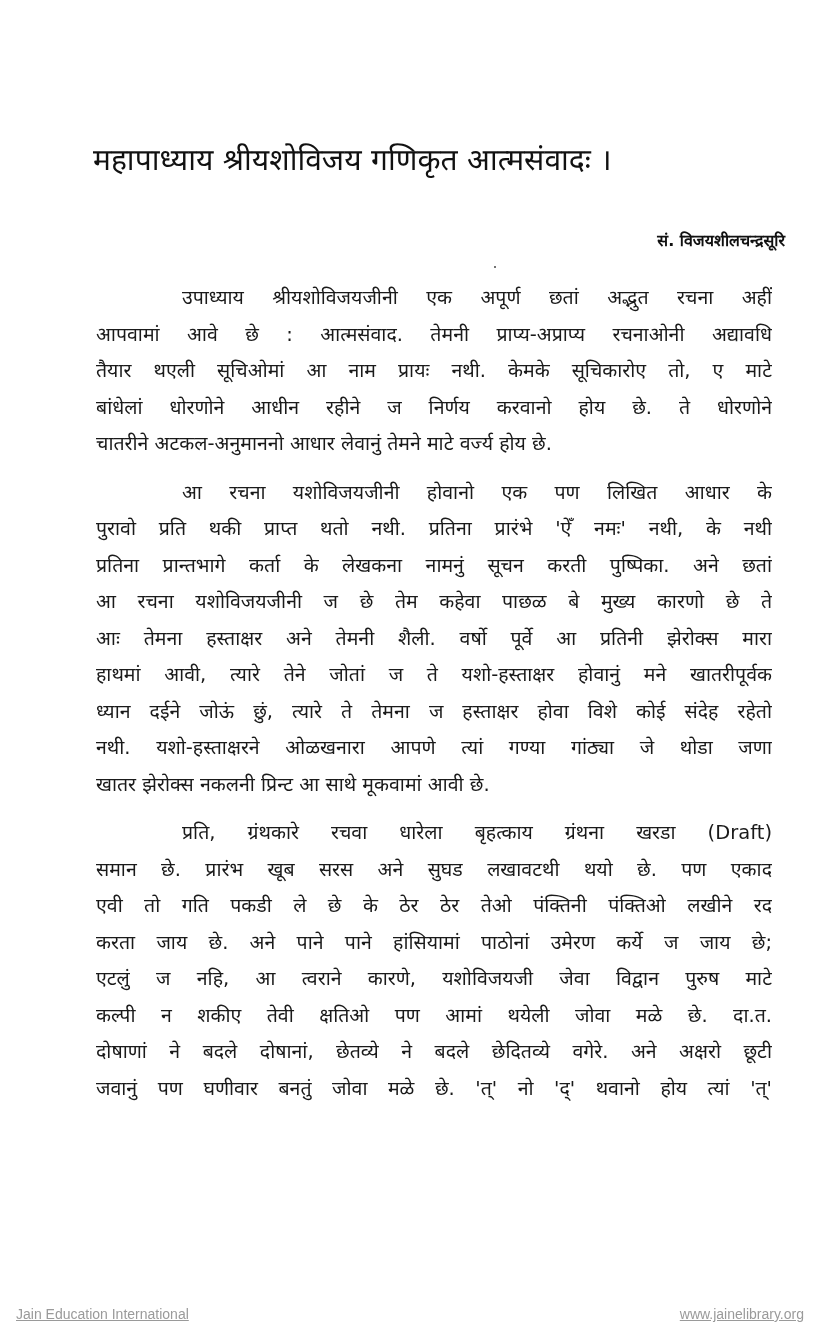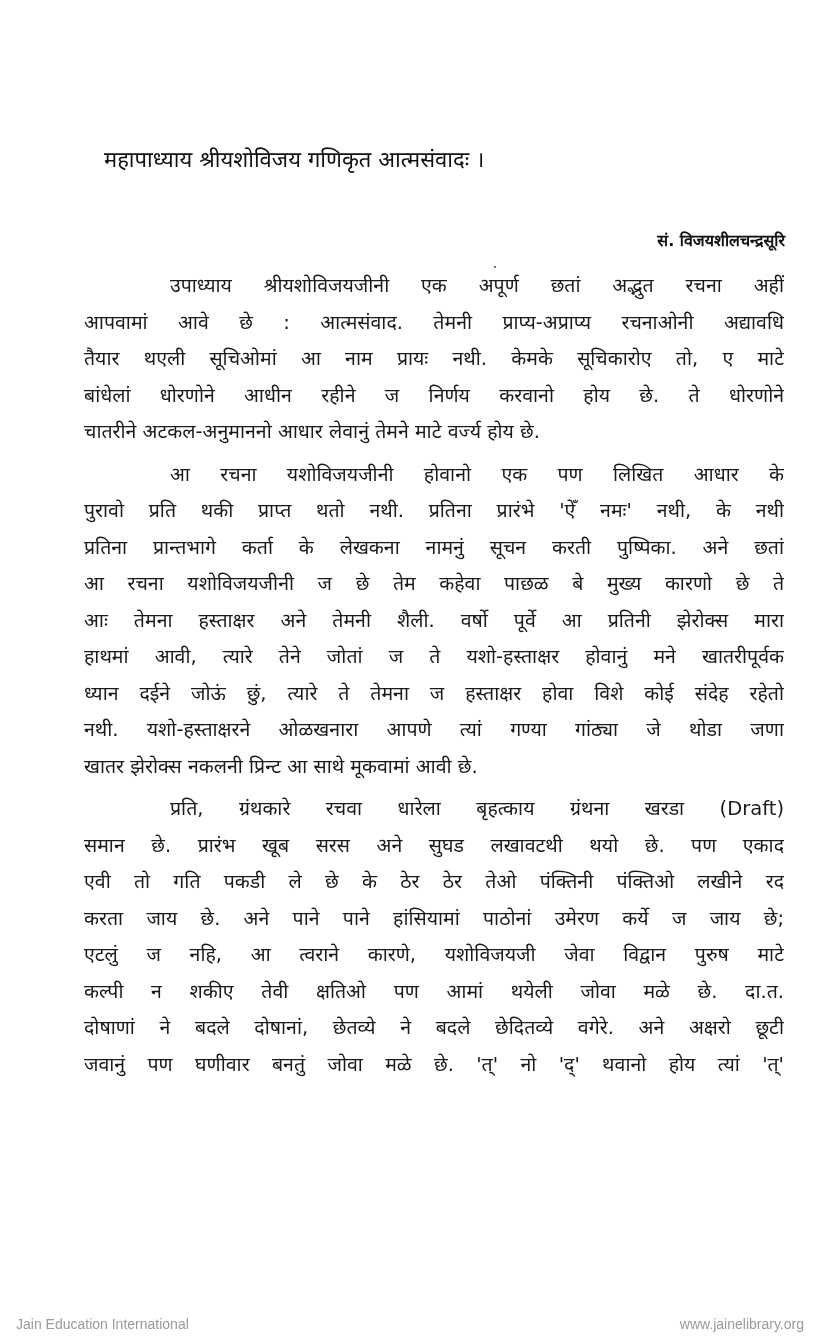--- a/index.html
+++ b/index.html
@@ -15,24 +15,24 @@
     font-family: "DejaVu Sans", sans-serif;
     color: #1a1a1a;
   }
   .page {
     position: absolute;
     left: 0; top: 0;
     width: 828px; height: 1338px;
   }
   .title {
     position: absolute;
-    left: 104px;
+    left: 93px;
     top: 140px;
     width: 700px;
-    font-size: 22px;
+    font-size: 30px;
     line-height: 40px;
     white-space: nowrap;
     color: #111;
   }
   .author {
     position: absolute;
     right: 43px;
     top: 224px;
     font-size: 16px;
     line-height: 34px;
@@ -40,21 +40,21 @@
     white-space: nowrap;
     color: #111;
   }
   .body-text {
     position: absolute;
     left: 84px;
     top: 268px;
     width: 700px;
   }
   .para {
-    margin: 0;
+    margin: 12px;
   }
   .line {
     display: block;
     height: 36.5px;
     line-height: 36.5px;
     font-size: 19.5px;
     white-space: nowrap;
     text-align: justify;
     text-align-last: justify;
     overflow: hidden;
@@ -73,23 +73,24 @@
     left: 0;
     top: 1296px;
     width: 828px;
     height: 24px;
     font-family: "Liberation Sans", sans-serif;
     font-size: 14px;
     color: #9a9a9a;
   }
   .footer span {
     position: absolute;
-    top: 16px;
+    top: 6px;
     line-height: 24px;
     white-space: nowrap;
+    text-decoration: underline;
   }
   .footer .f-left { left: 16px; }
   .footer .f-center { left: 303px; }
   .footer .f-right { right: 24px; }
   .dot {
     position: absolute;
     left: 494px;
     top: 266px;
     width: 2px;
     height: 2px;

